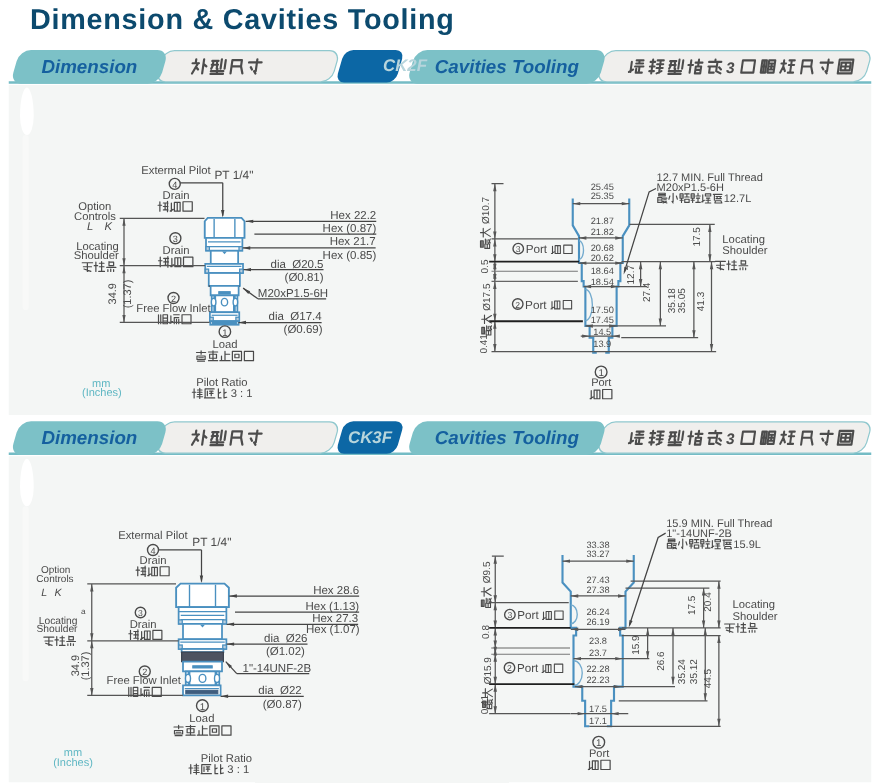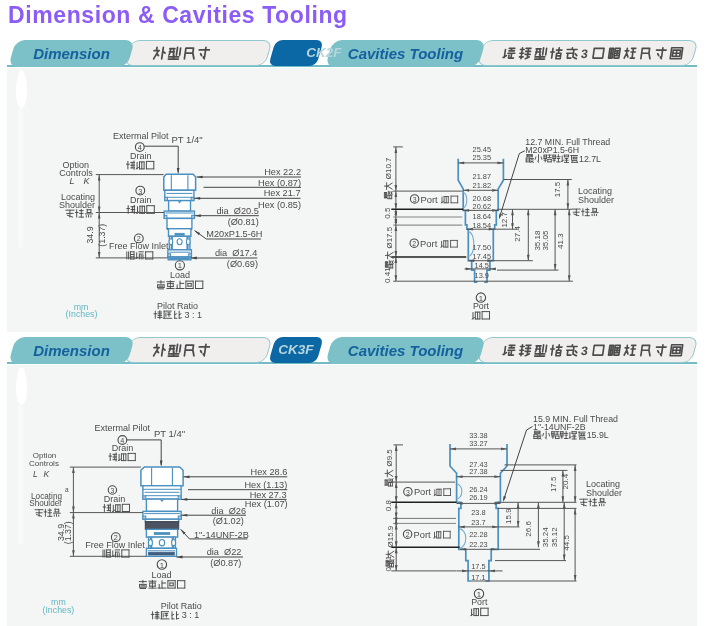--- a/index.html
+++ b/index.html
@@ -3,21 +3,21 @@
 html,body{margin:0;padding:0}
 body{width:706px;height:626px;background:#ffffff;font-family:"Liberation Sans",sans-serif;position:relative;overflow:hidden}
 .abs{position:absolute}
 .tab{position:absolute;height:27px;border-radius:9px;transform:skewX(-16deg)}
 .tab.gray{background:#f0efed;border:1.5px solid #90c8ce;height:24px}
 .tab.teal{background:#7cc1c7}
 .tab.badge{background:#0c67a5;border-radius:7px}
 .tabtxt{position:absolute;height:22px;line-height:27px;text-align:center;font-weight:bold;font-style:italic;font-size:15px;color:#15609f}
 .badgetxt{font-size:13.5px;color:#b7d5dc}
 </style></head><body>
-<div class="abs" style="left:8px;top:1.5px;font-size:23px;letter-spacing:0.6px;font-weight:bold;color:#8b5cf6">Dimension &amp; Cavities Tooling</div>
+<div class="abs" style="left:24px;top:1.5px;font-size:23px;letter-spacing:0.6px;font-weight:bold;color:#0c4a6e">Dimension &amp; Cavities Tooling</div>
 <div class="abs" style="left:7px;top:67.5px;width:690px;height:264.5px;background:#f4f6f5"></div>
 <div class="abs" style="left:7px;top:364.5px;width:690px;height:261.5px;background:#f4f6f5"></div>
 <div class="abs" style="left:16px;top:70px;width:11px;height:38px;background:#ffffff;border-radius:50% 50% 50% 50%/60% 60% 40% 40%;opacity:.95"></div>
 <div class="abs" style="left:18px;top:108px;width:5px;height:140px;background:#ffffff;border-radius:4px;opacity:.35"></div>
 <div class="abs" style="left:16px;top:367px;width:11px;height:38px;background:#ffffff;border-radius:50% 50% 50% 50%/60% 60% 40% 40%;opacity:.95"></div>
 <div class="abs" style="left:18px;top:405px;width:5px;height:140px;background:#ffffff;border-radius:4px;opacity:.35"></div>
 <div class="abs" style="left:7px;top:65.3px;width:690px;height:1.8px;background:#74bcc5"></div>
 <div class="tab gray" style="left:127px;top:39.5px;width:140px;"></div>
 <div class="tab gray" style="left:480px;top:39.5px;width:213px;"></div>
 <div class="tab teal" style="left:12px;top:39.5px;width:119px;"></div>

